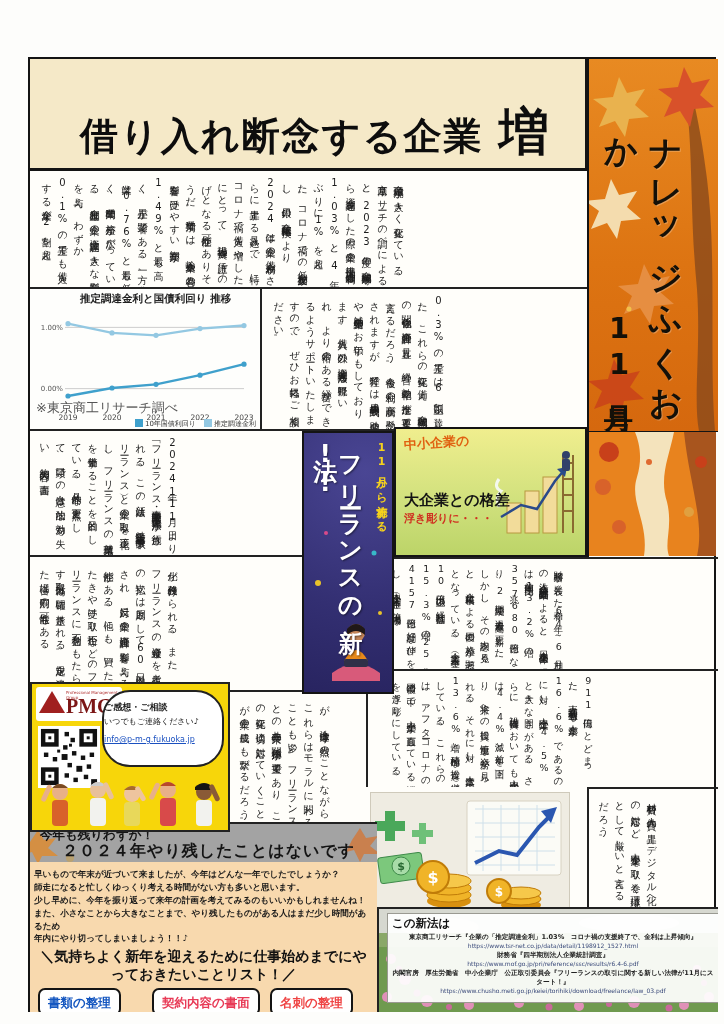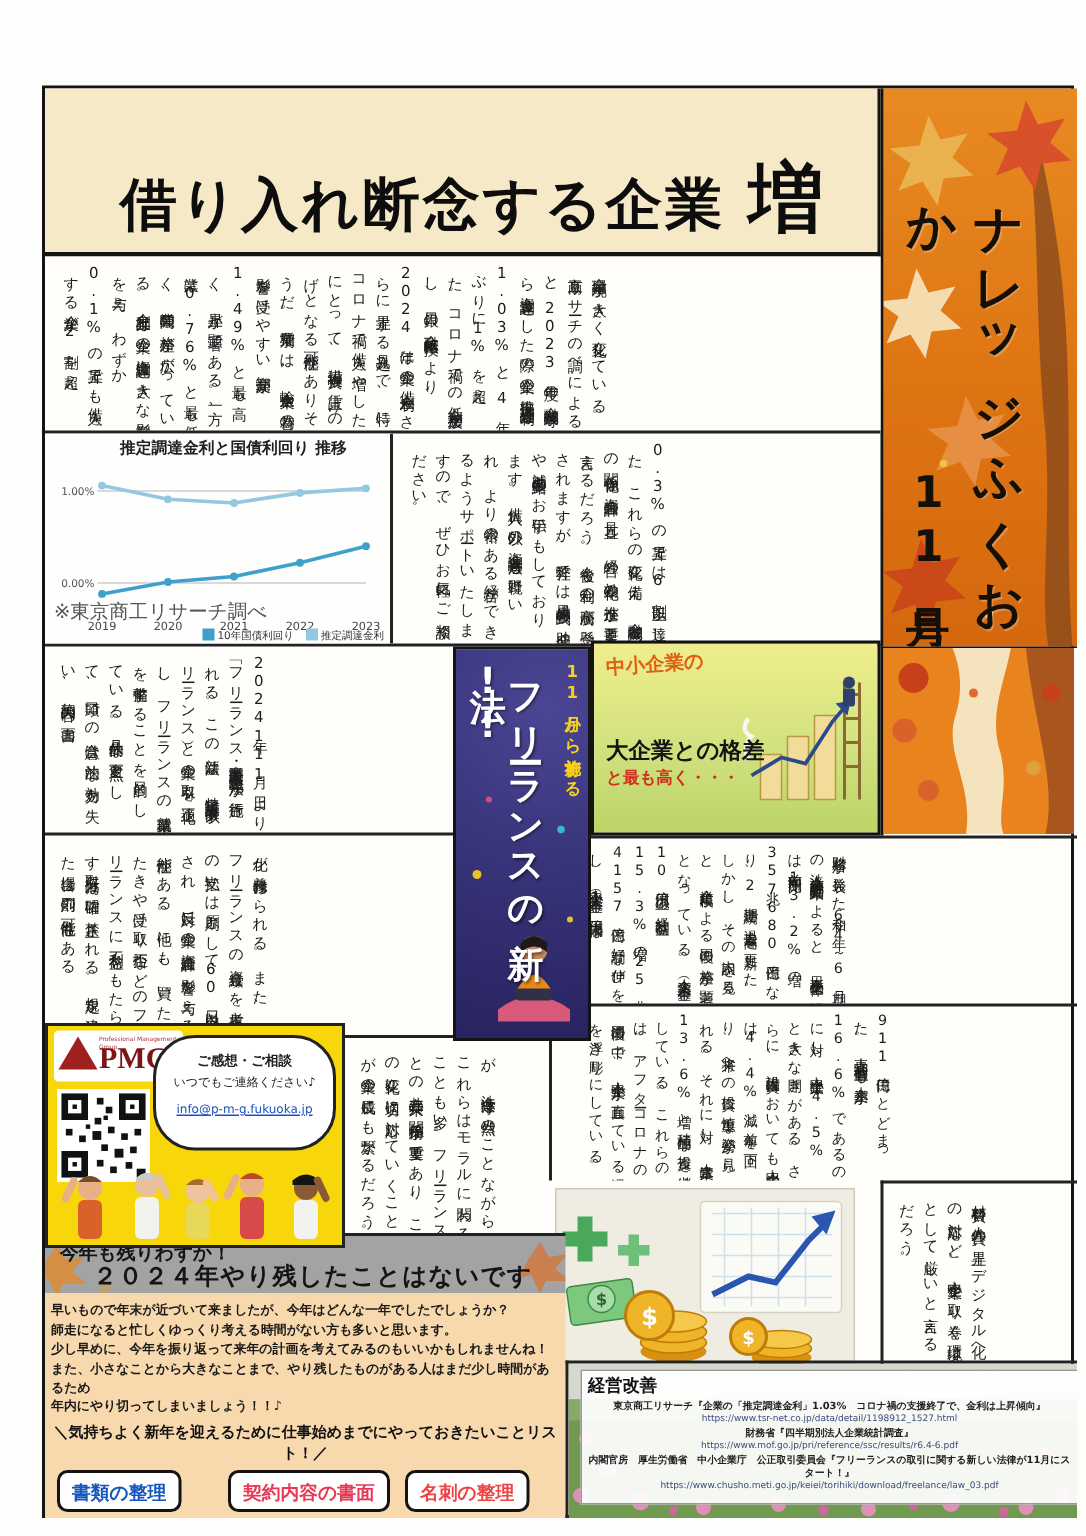--- a/index.html
+++ b/index.html
@@ -45,31 +45,31 @@
   .sme-band2{left:336px;top:610px;width:352px;height:118px;border-top:2px solid #222;border-left:2px solid #222;padding:4px 6px;}
   .sme-band3{left:557px;top:728px;width:131px;height:125px;border:2px solid #222;border-right:none;padding:6px;}
   .money-illus{left:340px;top:733px;width:200px;height:124px;background:#efece2;border:1px solid #cfcabb;}
   
   .pmg-box{left:0;top:623px;width:200px;height:150px;background:#f7d60a;border:2px solid #222;z-index:4;}
   .pmg-logo{position:absolute;left:4px;top:3px;width:86px;height:34px;background:#fff;border-radius:3px;}
   .pmg-mark{position:absolute;left:3px;top:4px;width:0;height:0;border-left:13px solid transparent;border-right:13px solid transparent;border-bottom:22px solid #a02020;}
   .pmg-word{position:absolute;left:30px;top:8px;font-family:"Liberation Serif","DejaVu Serif",serif;font-weight:700;font-size:20px;color:#7c1616;}
   .pmg-sub{position:absolute;left:30px;top:3px;font-size:4px;color:#b03030;}
   .pmg-qr{position:absolute;left:6px;top:42px;width:62px;height:62px;background:#fff;}
-  .pmg-bubble{position:absolute;right:4px;top:6px;width:118px;height:64px;background:#fff;border:2px solid #222;border-radius:28px;text-align:center;padding-top:9px;}
+  .pmg-bubble{position:absolute;right:4px;top:6px;width:118px;height:64px;background:#fff;border:2px solid #222;border-radius:28px;padding-top:9px;}
   .pmg-bubble .b1{font-size:9px;font-weight:700;color:#222;}
   .pmg-bubble .b2{font-size:8px;color:#222;margin-top:2px;}
   .pmg-bubble .mail{font-size:8px;color:#1a50c0;text-decoration:underline;margin-top:2px;display:inline-block;}
   
   .ye-header{left:0;top:763px;width:347px;height:40px;background:#a3a3a3;border-top:2px solid #222;padding-left:25px;}
   .ye-h1{position:absolute;left:10px;top:3px;font-size:12.5px;font-weight:900;color:#141414;}
   .ye-h2{position:absolute;left:32px;top:17px;font-size:16px;font-weight:900;color:#141414;letter-spacing:1px;}
   .ye-body{left:0;top:803px;width:347px;height:150px;background:#f8d9ae;padding:6px 4px;}
   .ye-par{font-size:8.6px;line-height:1.5;color:#1a1a1a;white-space:pre-line;font-weight:600;}
-  .ye-list-header{font-size:10px;font-weight:900;color:#111;text-align:center;margin-top:3px;}
+  .ye-list-header{font-size:14px;font-weight:900;color:#111;text-align:center;margin-top:3px;}
   .ye-rows{position:relative;margin-top:4px;height:62px;}
   .bubble{position:absolute;background:#fff;border:2px solid #141414;border-radius:7px;padding:2px 8px;font-weight:900;}
   .bubble .bubble-label{font-size:12.5px;}
   
   .photo-strip{left:347px;top:848px;width:341px;height:105px;border-left:2px solid #222;border-top:2px solid #222;}
   .refs-box{position:absolute;left:8px;top:4px;width:322px;height:84px;background:rgba(255,255,255,.93);border:1px solid #9a9a92;padding:2px 4px;text-align:center;}
   .refs-title{font-size:11.5px;font-weight:900;color:#111;text-align:left;}
   .ref-text{font-size:6.6px;color:#222;font-weight:700;margin-top:2px;}
   .ref-url{font-size:6px;color:#3a4a7a;}
   svg{display:block;}
@@ -192,21 +192,21 @@
         <line x1="70" y1="32" x2="80" y2="32" stroke="#8a6a30" stroke-width="2"></line>
         <line x1="70" y1="48" x2="80" y2="48" stroke="#8a6a30" stroke-width="2"></line>
         <line x1="70" y1="64" x2="80" y2="64" stroke="#8a6a30" stroke-width="2"></line>
         <polyline points="8,70 28,58 44,62 62,34 74,20" stroke="#2a4a8a" stroke-width="2.5" fill="none"></polyline>
         <polygon points="74,20 64,22 72,30" fill="#2a4a8a"></polygon>
         <circle cx="73" cy="8" r="4" fill="#30406a"></circle>
           <rect x="69" y="12" width="8" height="12" rx="2" fill="#30406a"></rect>
       </svg>
       <div class="sb-cat">中小企業の</div>
       <div class="sb-sub">大企業との格差</div>
-      <div class="sb-note">と最も高く・・・</div>
+      <div class="sb-note">浮き彫りに・・・</div>
     </div>
 
     <div class="abs sme-band1">
       <div class="vtext fs95" style="height:102px;">財務省が発表した令和6年4～6月期の法人企業統計調査結果によると、日本企業全体の経常利益は前年同期比13.2%増の35兆7680億円となり、2期連続で過去最高を更新した。しかし、その内訳を見ると、企業規模による回復の格差が顕著となっている。大企業（資本金10億円以上）の経常利益は15.3%増の25兆4157億円と好調な伸びを示し、中小企業（資本金1億円未満）は6.3%増の5兆8</div>
     </div>
     <div class="abs sme-band2">
       <div class="vtext fs95" style="height:108px;">911億円にとどまった。売上高経常利益率も大企業が16.6%であるのに対し、中小企業は4.5%と大きな開きがある。さらに、設備投資においても中小企業は4.4%減と前年を下回り、将来への投資に慎重な姿勢が見られる。それに対し、大企業は13.6%増と積極的な投資を継続している。これらの数字は、アフターコロナの経済回復の中で、中小企業が直面している課題を浮き彫りにしている。原</div>
     </div>
     <div class="abs sme-band3">
       <div class="vtext fs10" style="height:110px;">材料費や人件費の上昇、デジタル化への対応など、中小企業を取り巻く環境は依然として厳しいと言えるだろう。</div>
@@ -378,21 +378,21 @@
             <circle cx="20" cy="60" r="3"></circle>
             <circle cx="38" cy="84" r="3.5"></circle>
             <circle cx="70" cy="98" r="3"></circle>
             <circle cx="170" cy="98" r="3.5"></circle>
             <circle cx="230" cy="95" r="3"></circle>
             <circle cx="290" cy="99" r="3.5"></circle>
             <circle cx="325" cy="74" r="3"></circle>
           </g>
       </svg>
       <div class="refs-box">
-        <div class="refs-title">経営改善</div>
+        <div class="refs-title">この新法は</div>
         <div class="ref-text">東京商工リサーチ『企業の「推定調達金利」1.03%　コロナ禍の支援終了で、金利は上昇傾向』</div>
         <div class="ref-url">https://www.tsr-net.co.jp/data/detail/1198912_1527.html</div>
         <div class="ref-text">財務省『四半期別法人企業統計調査』</div>
         <div class="ref-url">https://www.mof.go.jp/pri/reference/ssc/results/r6.4-6.pdf</div>
         <div class="ref-text">内閣官房　厚生労働省　中小企業庁　公正取引委員会『フリーランスの取引に関する新しい法律が11月にスタート！』</div>
         <div class="ref-url">https://www.chusho.meti.go.jp/keiei/torihiki/download/freelance/law_03.pdf</div>
       </div>
     </div>
 
   </div>

